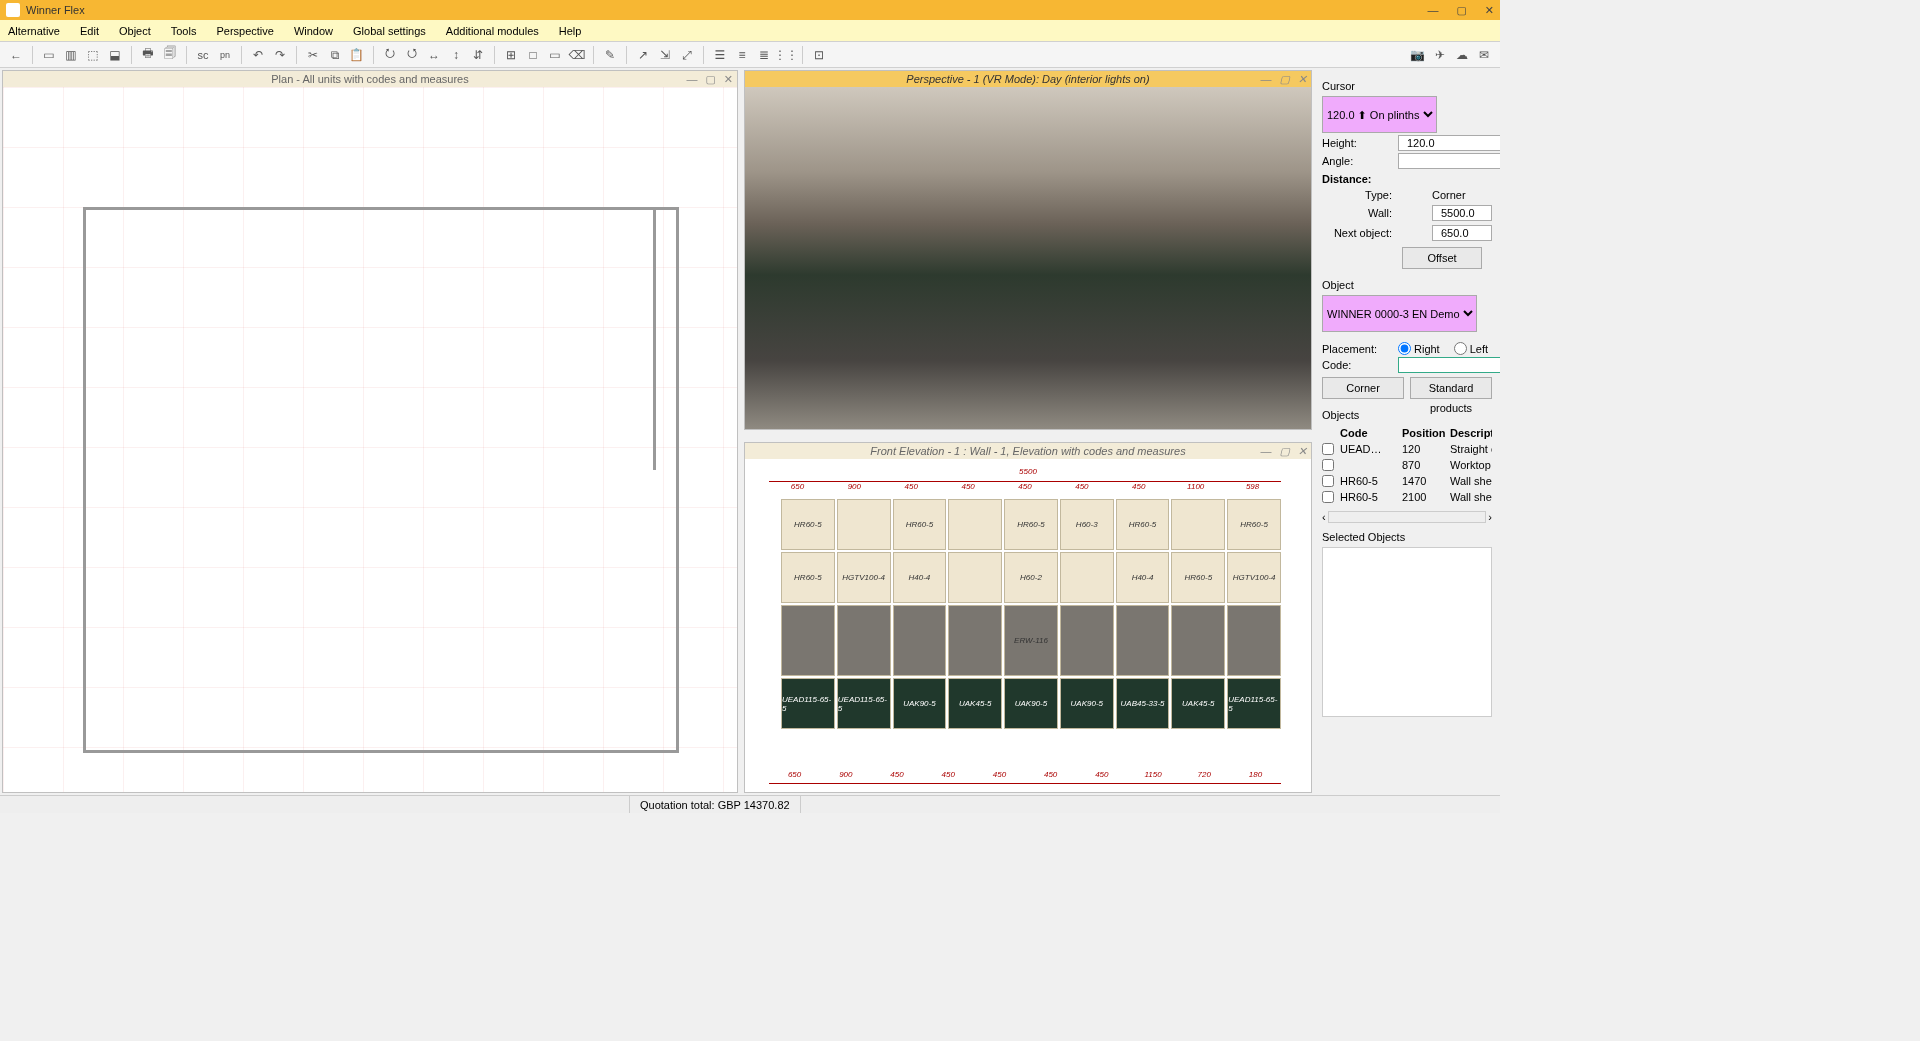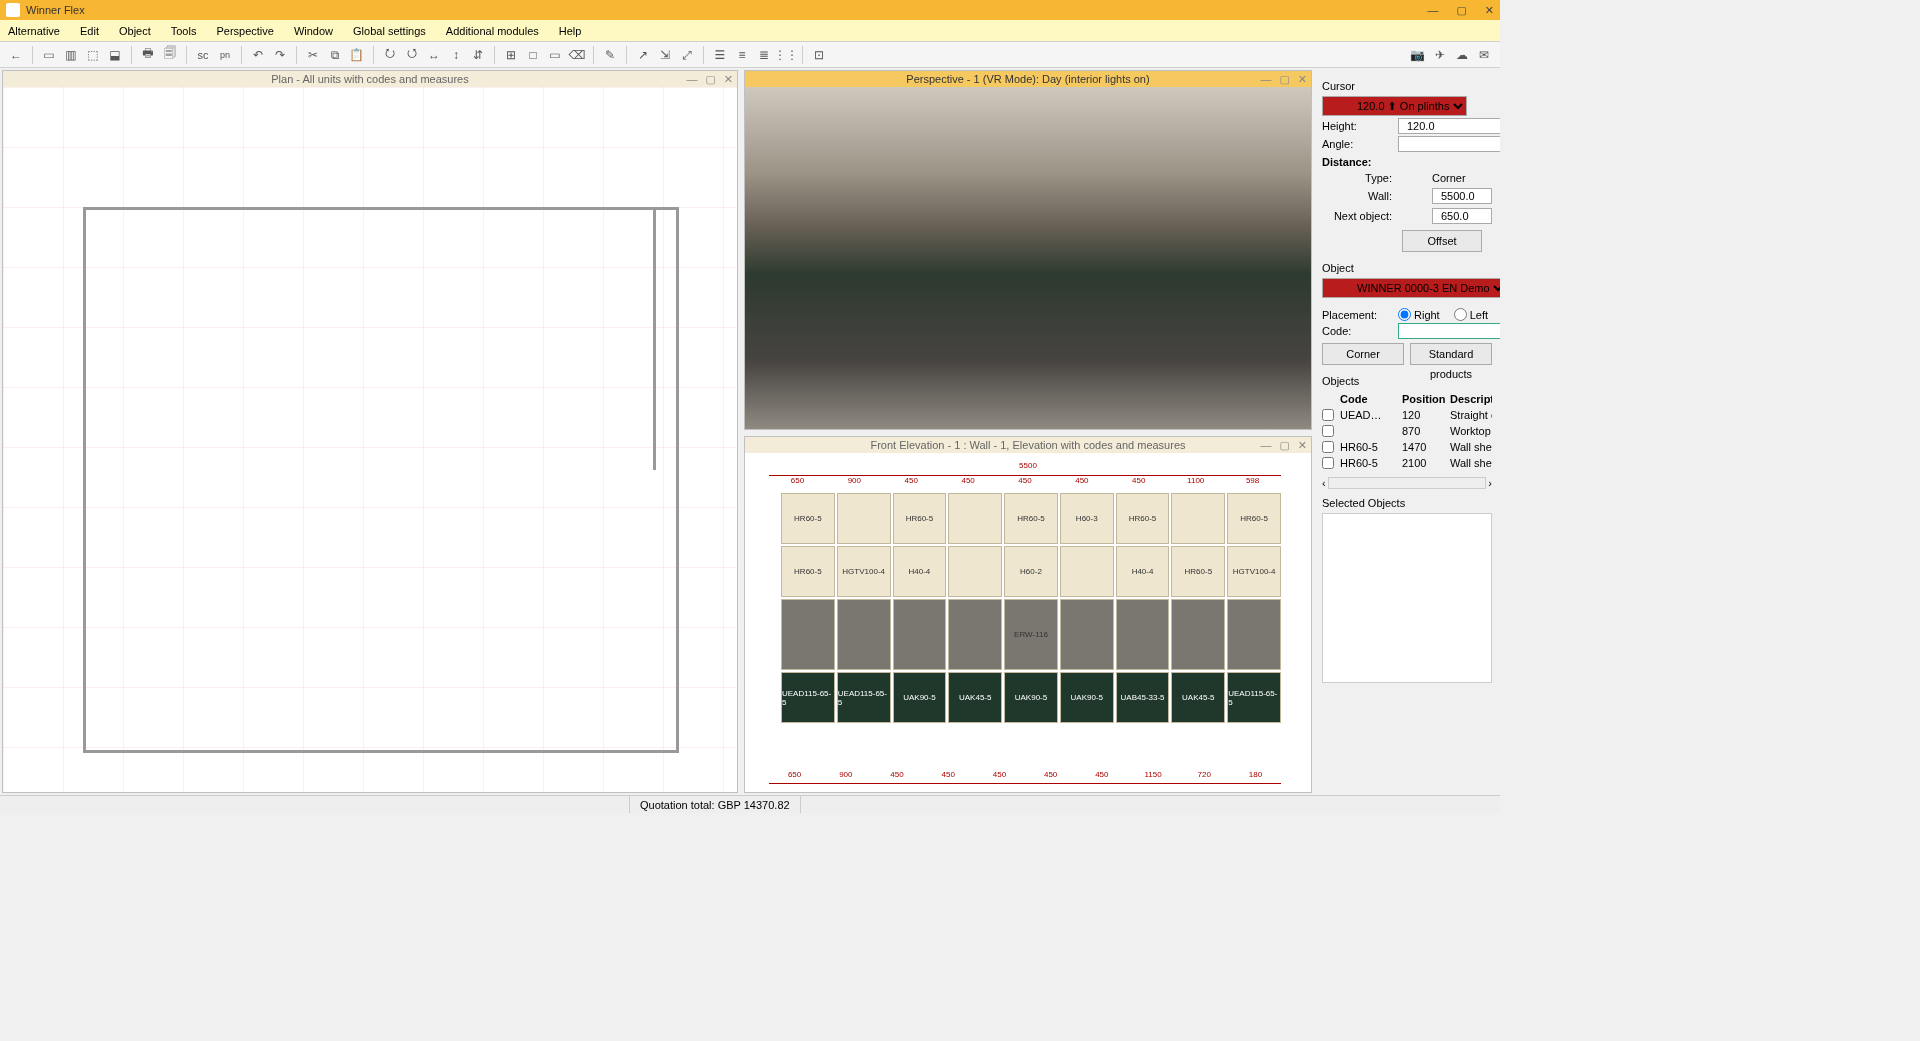--- a/index.html
+++ b/index.html
@@ -18,21 +18,21 @@
 
 
 .toolbar { height:26px; background:#f5f5f5; border-bottom:1px solid #d0d0d0; display:flex; align-items:center; padding:0 6px; gap:2px; }
 .toolbar .tbtn { width:20px; height:20px; border:1px solid transparent; display:flex; align-items:center; justify-content:center; color:#555; font-size:12px; cursor:default; }
 .toolbar .sep { width:1px; height:18px; background:#ccc; margin:0 4px; }
 .toolbar .right { margin-left:auto; display:flex; gap:2px; }
 
 
 .workspace { display:flex; height:calc(100% - 20px - 22px - 26px - 18px); }
 .left-col { flex:0 0 740px; display:flex; flex-direction:column; }
-.mid-col  { flex:0 0 574px; display:flex; flex-direction:column; gap:2px; padding-left:2px; }
+.mid-col  { flex:0 0 574px; display:flex; flex-direction:column; gap:8px; padding-left:2px;font-style:italic; }
 .right-col{ flex:1; padding:6px 8px; overflow:hidden; }
 
 
 .docwin { border:1px solid #c0c0c0; background:#fff; display:flex; flex-direction:column; margin:2px; }
 .docwin .dw-title { height:16px; background:#f3ecd8; display:flex; align-items:center; justify-content:center; font-size:10px; color:#666; position:relative; }
 .docwin .dw-title.active { background:#f5c960; color:#333; }
 .docwin .dw-title .dw-ctrls { position:absolute; right:4px; display:flex; gap:8px; font-size:9px; color:#888; }
 .docwin .dw-body { flex:1; position:relative; overflow:hidden; background:#fff; }
 
 
@@ -52,21 +52,21 @@
 .elev-dims-top, .elev-dims-bot { position:absolute; left:24px; right:30px; height:14px; display:flex; }
 .elev-dims-top { top:22px; } .elev-dims-bot { bottom:8px; }
 .elev-dims-top span, .elev-dims-bot span { flex:1; text-align:center; font-size:8px; color:#a00; border-top:1px solid #a00; }
 .elev-dims-bot span { border-top:none; border-bottom:1px solid #a00; }
 
 
 .right-col .hdr { font-weight:normal; margin:6px 0 4px; }
 .right-col .row { display:flex; align-items:center; gap:6px; margin:2px 0; }
 .right-col .row label { flex:0 0 70px; }
 .right-col input[type=text] { flex:1; height:16px; border:1px solid #aaa; padding:0 8px; background:#fff; }
-.right-col select { flex:1; height:20px; border:1px solid #aaa; background:#b91c1c;padding-left:30px; }
+.right-col select { flex:1; height:37px; border:1px solid #aaa; background:#f0abfc; }
 .right-col .btn { height:22px; border:1px solid #aaa; background:#e9e9e9; text-align:center; line-height:20px; cursor:default; }
 .right-col .twocol { display:flex; gap:6px; }
 .right-col .twocol .btn { flex:1; }
 .right-col .radio { display:flex; gap:14px; align-items:center; }
 .right-col .radio span { display:flex; align-items:center; gap:3px; }
 .right-col .dist-grid { display:grid; grid-template-columns:70px 1fr 60px; gap:4px 10px; align-items:center; }
 .right-col .dist-grid .h { font-weight:normal;text-align:right; }
 .right-col .objects-tbl { margin-top:4px; }
 .right-col .objects-tbl .orow { display:grid; grid-template-columns:14px 58px 44px 1fr; gap:4px; align-items:center; height:16px; overflow:hidden; white-space:nowrap; }
 .right-col .objects-tbl .ohdr { font-weight:bold; }

